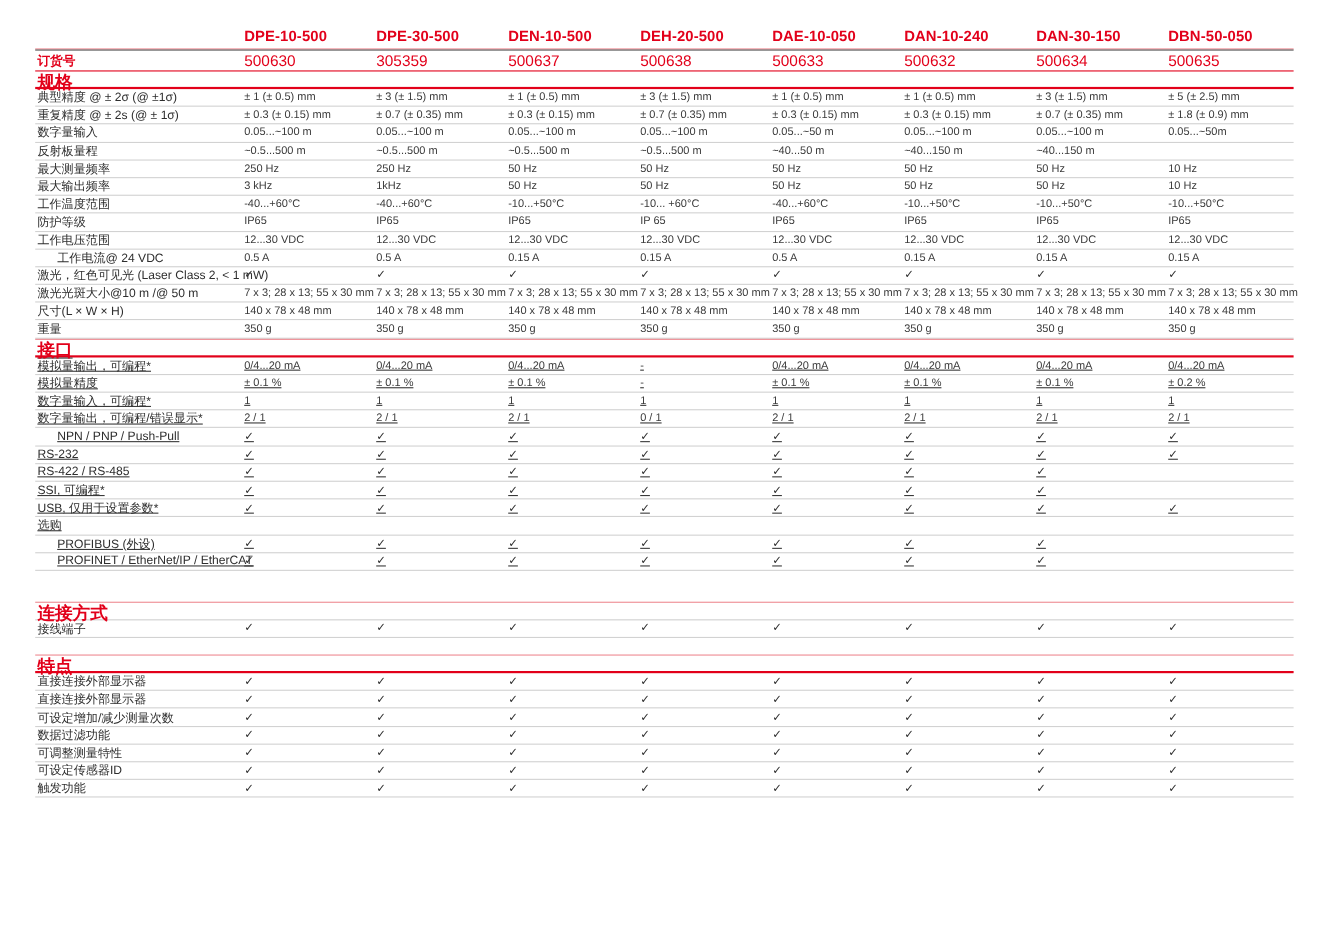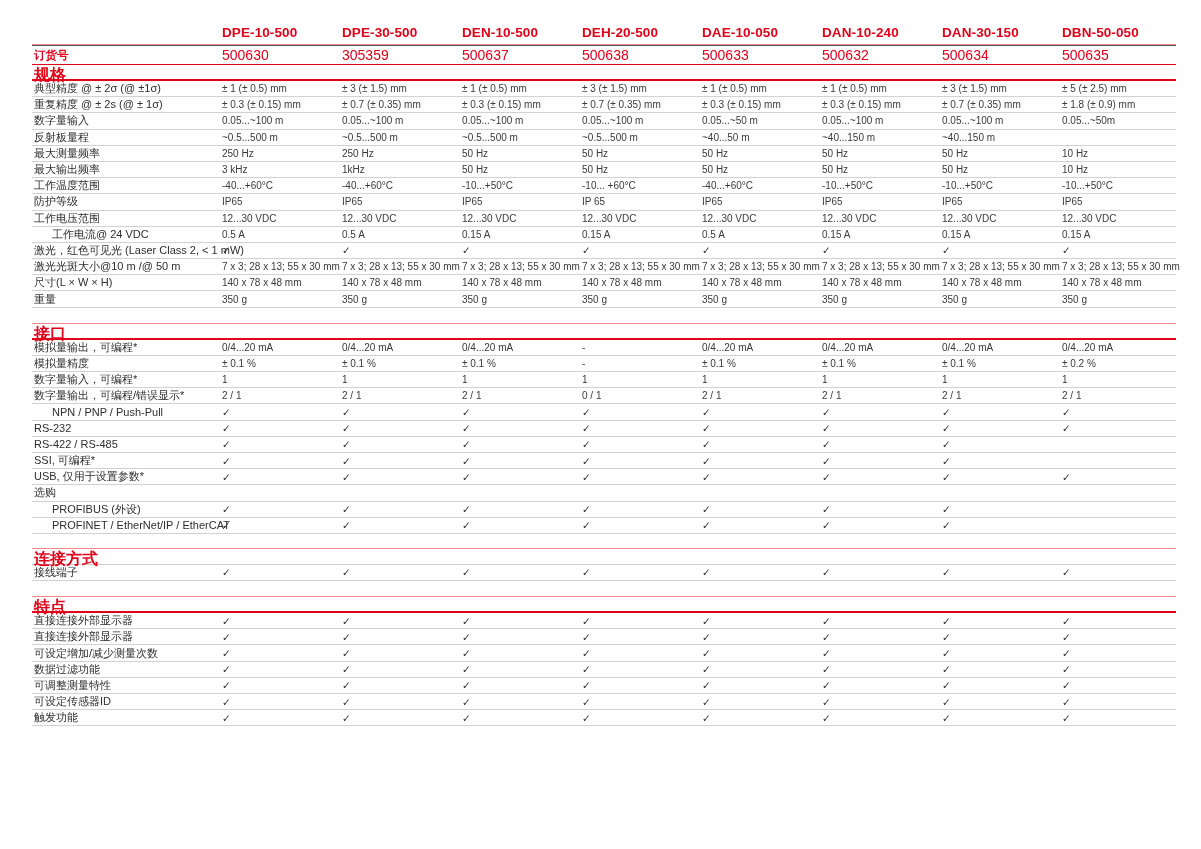--- a/index.html
+++ b/index.html
@@ -24,22 +24,22 @@
   .header-row{height:25px;align-items:end;padding-bottom:4px;border-bottom:1px solid var(--red-soft);}
   .product-name{font-size:13.5px;font-weight:bold;color:var(--red);letter-spacing:.1px;}
   
   .order-row{height:20px;border-top:1px solid var(--darkline);border-bottom:1.5px solid var(--red);}
   .order-label{font-size:11.5px;font-weight:bold;color:var(--red);padding-left:2px;}
   .order-number{font-size:14px;color:var(--red);}
   
   .section-header{height:16px;border-bottom:2px solid var(--red);}
   .section-connection .section-header{border-bottom:1px solid #cfcfcf;}
   .section-title{font-size:16px;font-weight:bold;color:var(--red);padding-left:2px;}
-  .section-interface{margin-top:15px;border-top:1px solid var(--red-soft);}
-  .section-connection{margin-top:14px;border-top:1px solid var(--red-soft);}
+  .section-interface{border-top:1px solid var(--red-soft);text-decoration:underline;}
+  .section-connection{margin-top:28px;border-top:1px solid var(--red-soft);}
   .section-features{margin-top:15px;border-top:1px solid var(--red-soft);}
   
   .row{height:16.2px;border-bottom:1px solid var(--rowline);}
   .row-label{font-size:11px;color:var(--label);padding-left:2px;}
   .row-label.indent{padding-left:20px;}
   .val{font-size:10px;color:var(--text);}
   .chk{font-size:10.5px;color:#333;}
 </style>
 </head>
 <body>

